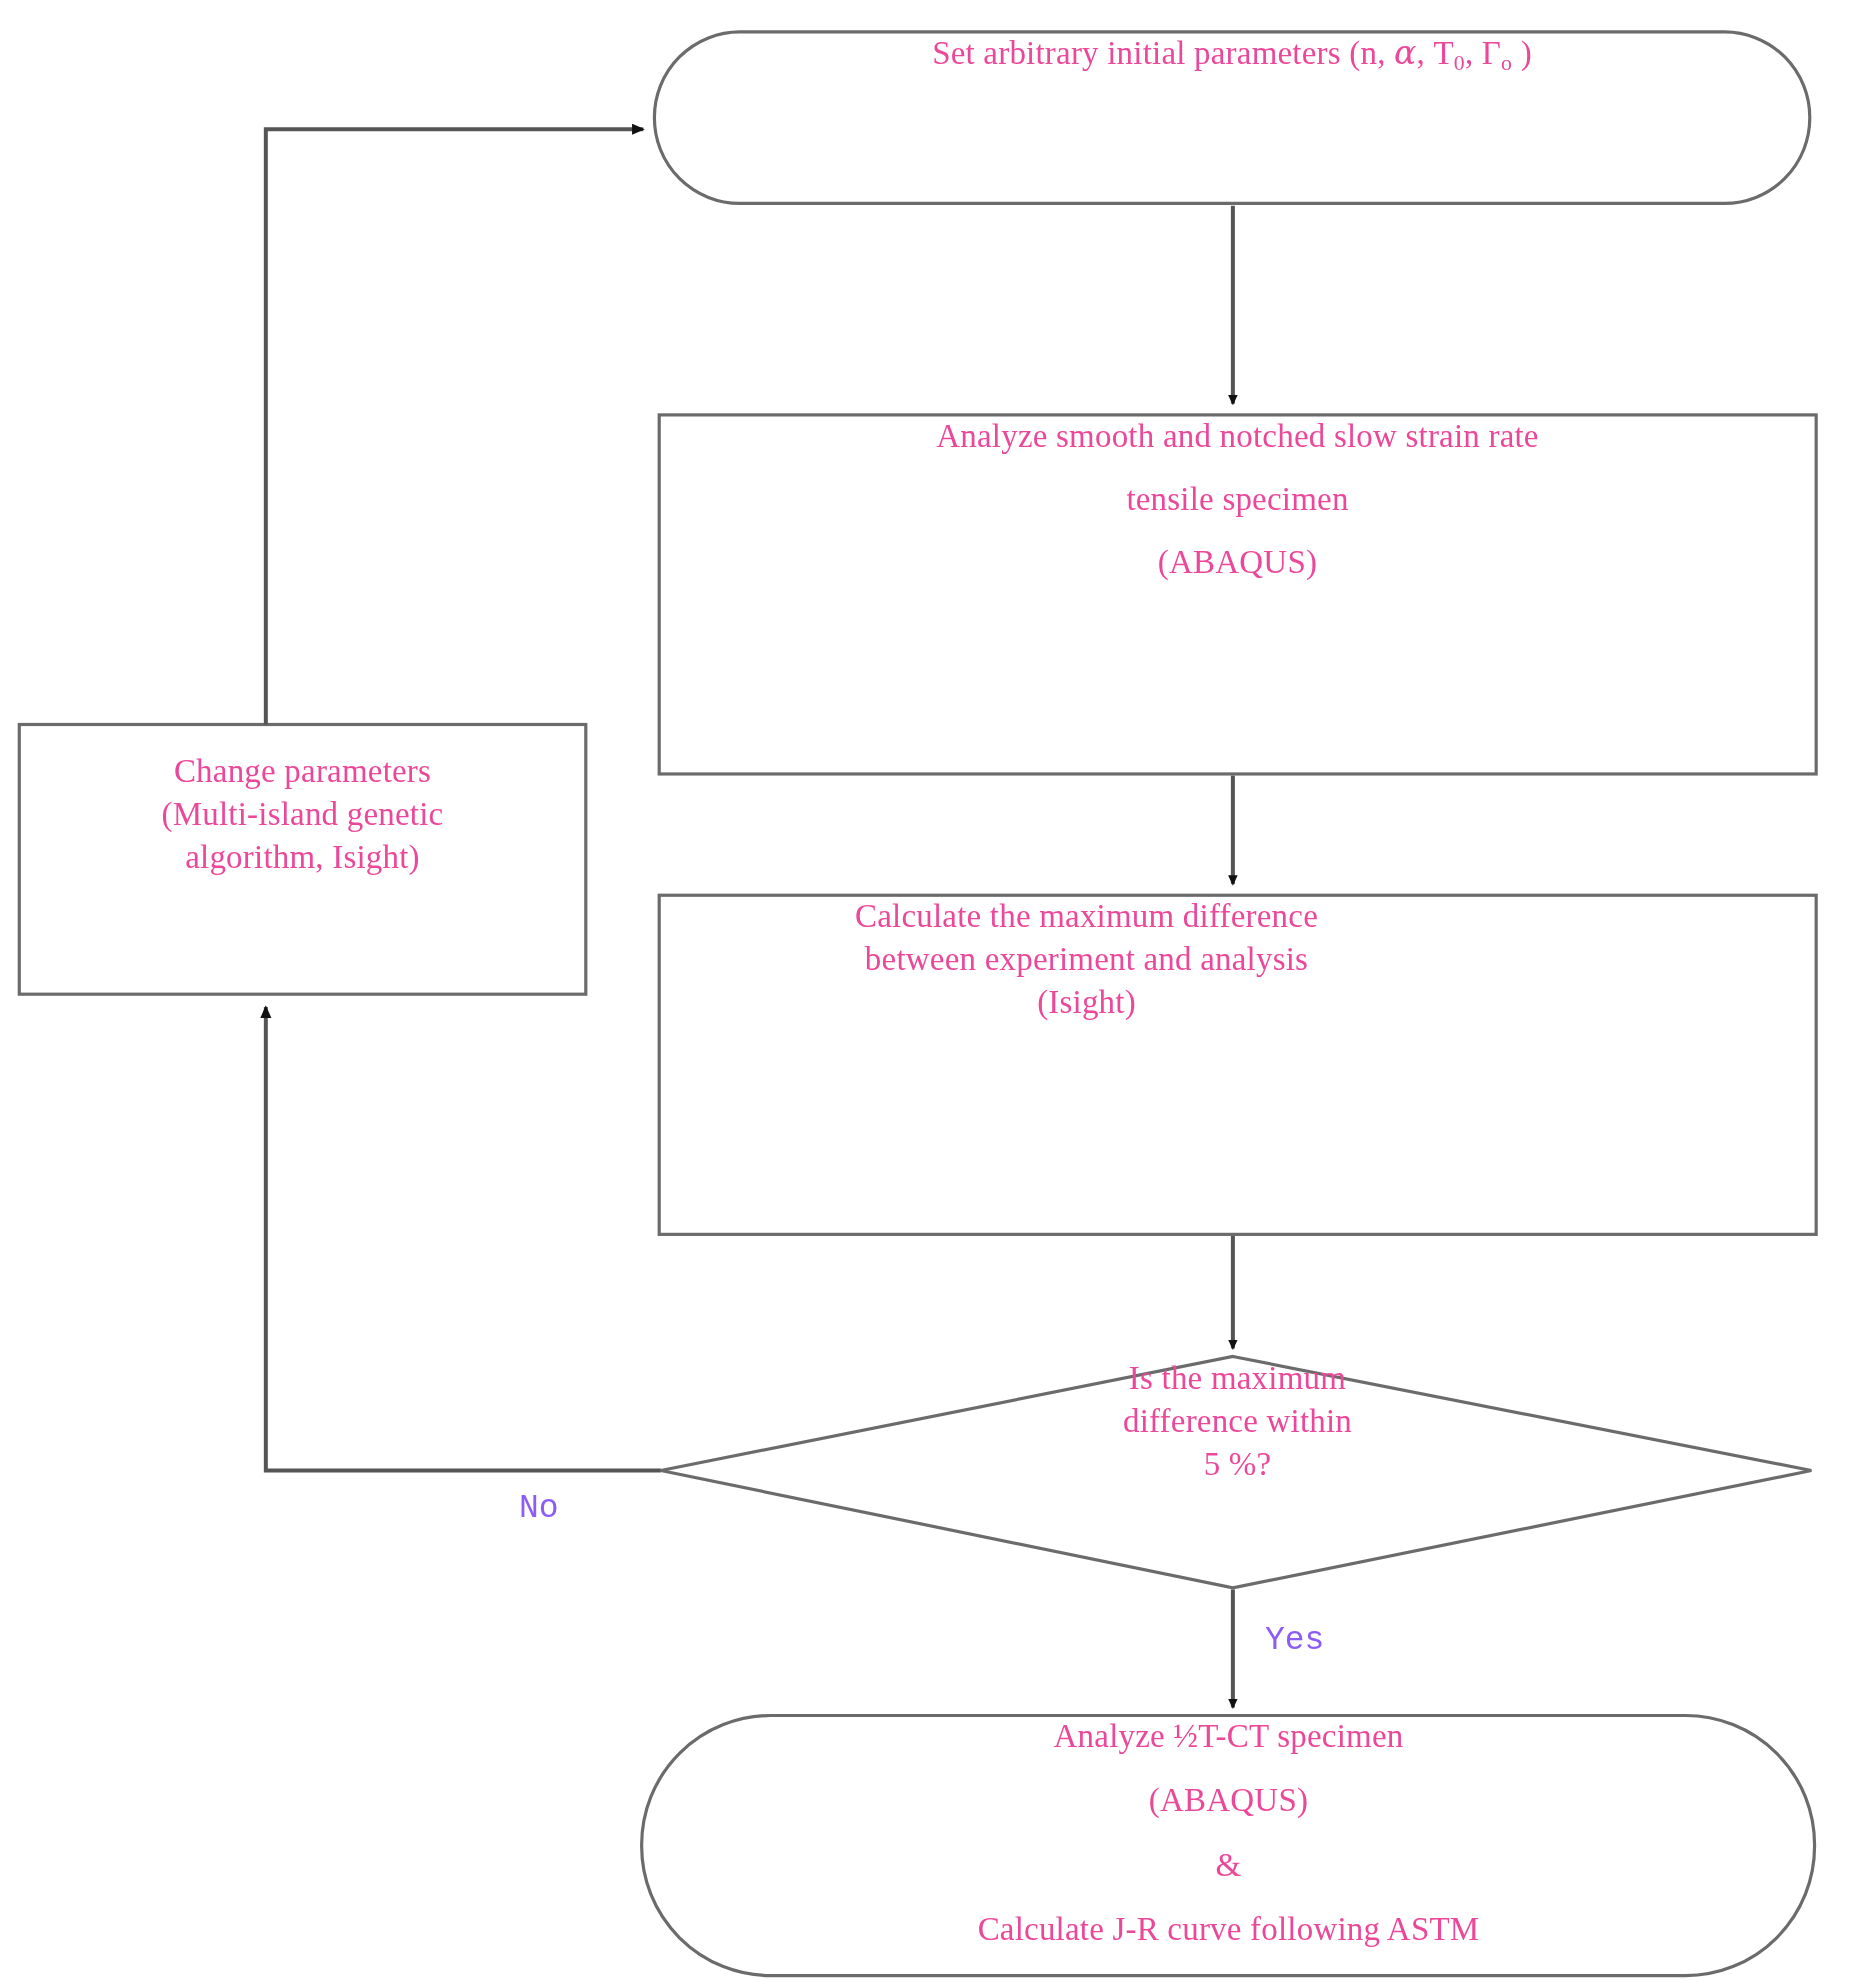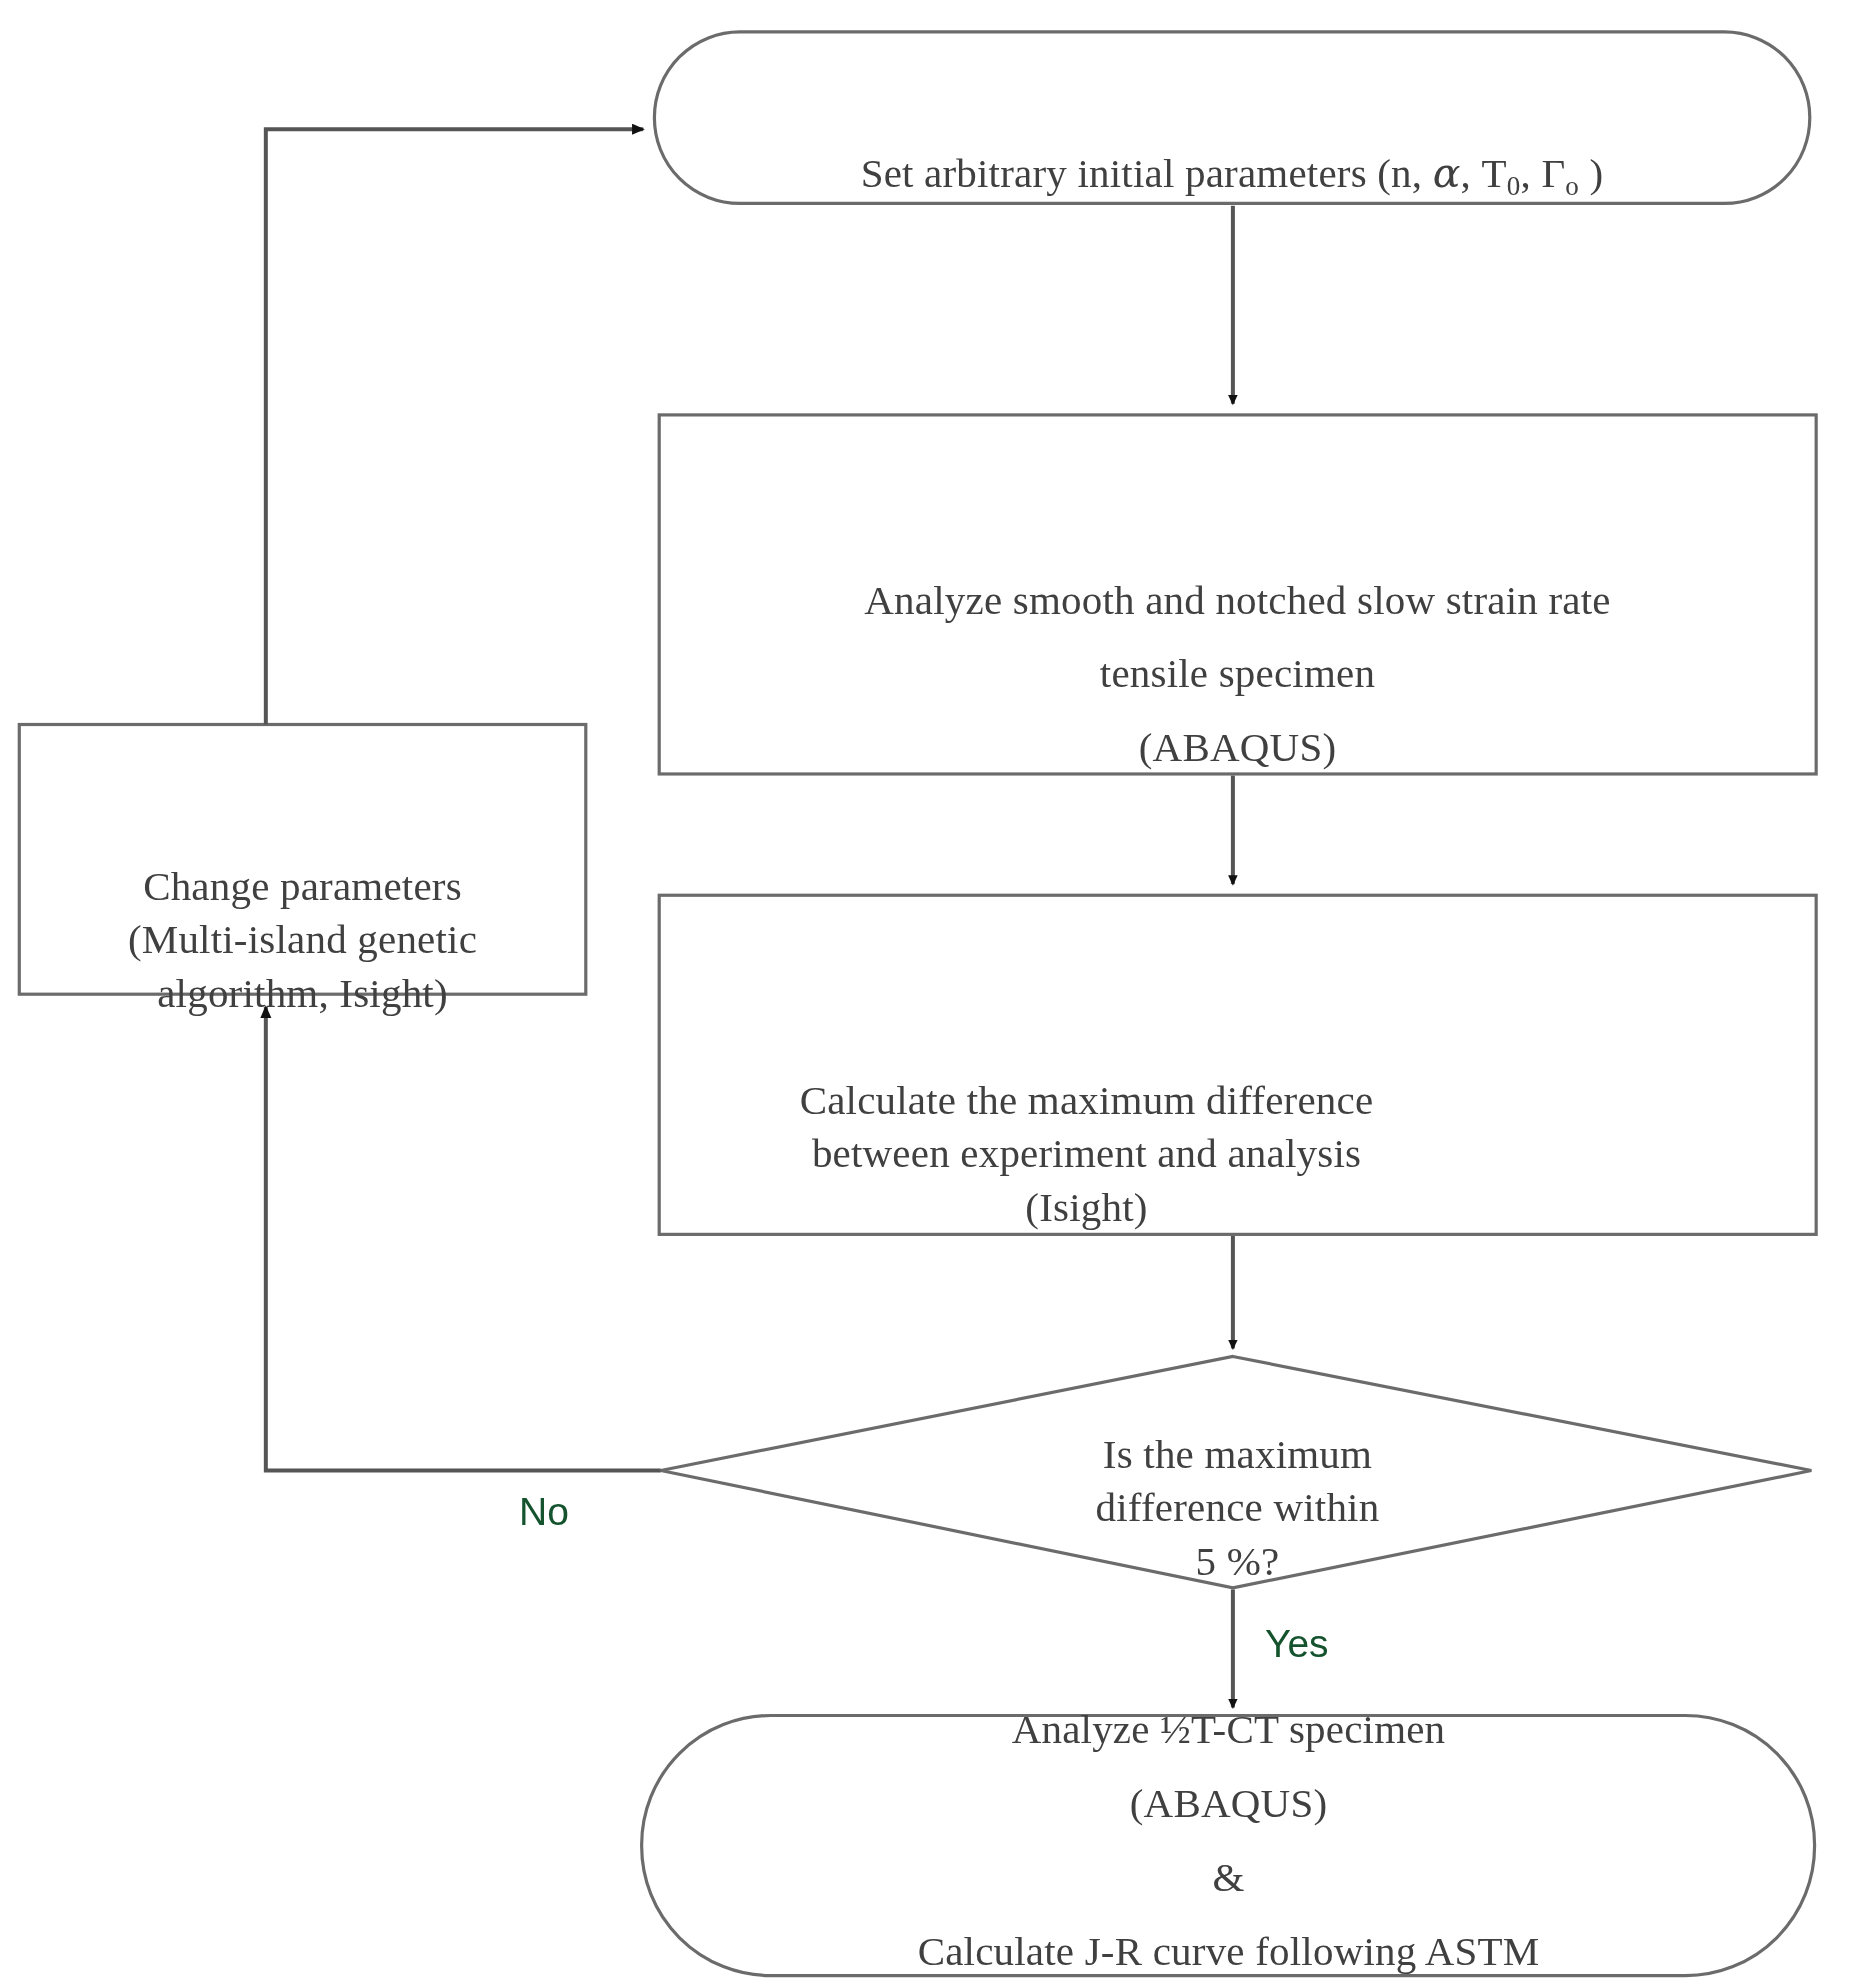--- a/index.html
+++ b/index.html
@@ -23,35 +23,35 @@
     left: 0;
     top: 0;
     width: 1853px;
     height: 1982px;
   }
   .node-text {
     position: absolute;
     display: flex;
     flex-direction: column;
     align-items: center;
-    justify-content: flex-end;
+    justify-content: flex-start;
     text-align: center;
-    color: #404040;
+    color: #ec4899;
     font-family: "Liberation Serif", "DejaVu Serif", serif;
-    font-size: 41px;
+    font-size: 33px;
     line-height: 1.30;
     letter-spacing: 0.2px;
     pointer-events: none;
   }
   .node-text .ln { display: block; white-space: nowrap; }
   .edge-label {
     position: absolute;
-    color: #14532d;
-    font-family: Liberation Sans, sans-serif;
-    font-size: 39px;
+    color: #8b5cf6;
+    font-family: Liberation Mono, monospace;
+    font-size: 33px;
     line-height: 1;
     white-space: nowrap;
   }
   .sub { font-size: 0.66em; vertical-align: -0.28em; }
   .greek-a { font-style: italic; font-family: "DejaVu Serif", serif; }
 </style>
 </head>
 <body>
 
 <div id="canvas">

